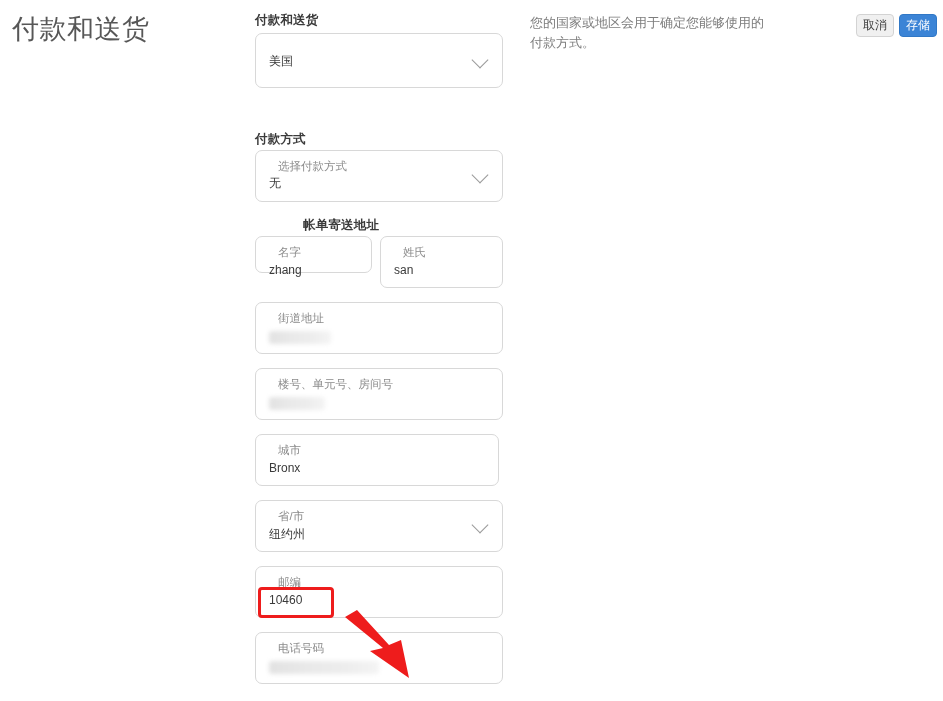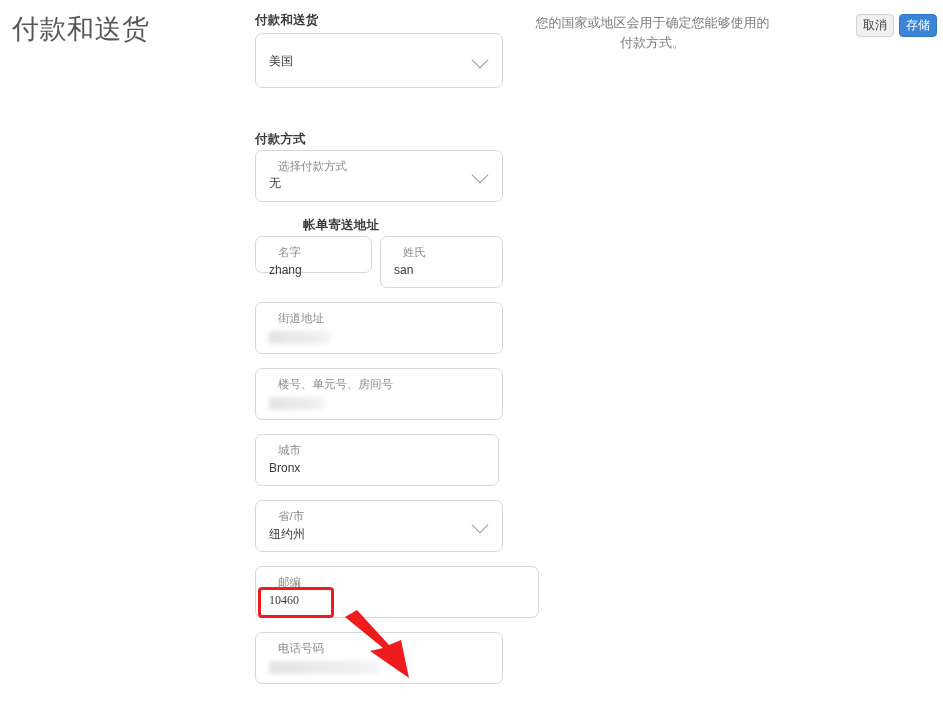--- a/index.html
+++ b/index.html
@@ -164,21 +164,21 @@
     <button class="btn btn-save">存储</button>
   </div>
 
   <div style="position:absolute;left:255px;top:12px;" class="section-label">付款和送货</div>
 
   <div class="field" style="position:absolute;left:255px;top:33px;width:248px;height:55px;">
     <div class="field-value single">美国</div>
     <span class="chev"></span>
   </div>
 
-  <div class="help-text" style="top:13px;text-align:center;">您的国家或地区会用于确定您能够使用的付款方式。</div>
+  <div class="help-text" style="top:13px;">您的国家或地区会用于确定您能够使用的付款方式。</div>
 
   <div style="position:absolute;left:255px;top:131px;" class="section-label">付款方式</div>
 
   <div class="field" style="position:absolute;left:255px;top:150px;width:248px;height:52px;">
     <div class="field-label">选择付款方式</div>
     <div class="field-value" style="top:22px;">无</div>
     <span class="chev"></span>
   </div>
 
 
@@ -208,21 +208,21 @@
     <div class="field-label">城市</div>
     <div class="field-value">Bronx</div>
   </div>
 
   <div class="field" style="position:absolute;left:255px;top:500px;width:248px;height:52px;">
     <div class="field-label">省/市</div>
     <div class="field-value">纽约州</div>
     <span class="chev"></span>
   </div>
 
-  <div class="field" style="position:absolute;left:255px;top:566px;width:284px;height:52px;font-family:Liberation Serif, serif;">
+  <div class="field" style="position:absolute;left:255px;top:566px;width:248px;height:52px;">
     <div class="field-label">邮编</div>
     <div class="field-value">10460</div>
   </div>
 
   <div class="field" style="position:absolute;left:255px;top:632px;width:248px;height:52px;">
     <div class="field-label">电话号码</div>
     <div class="blurred" style="width:110px;top:28px;"></div>
   </div>
 
   <div id="annotations">

